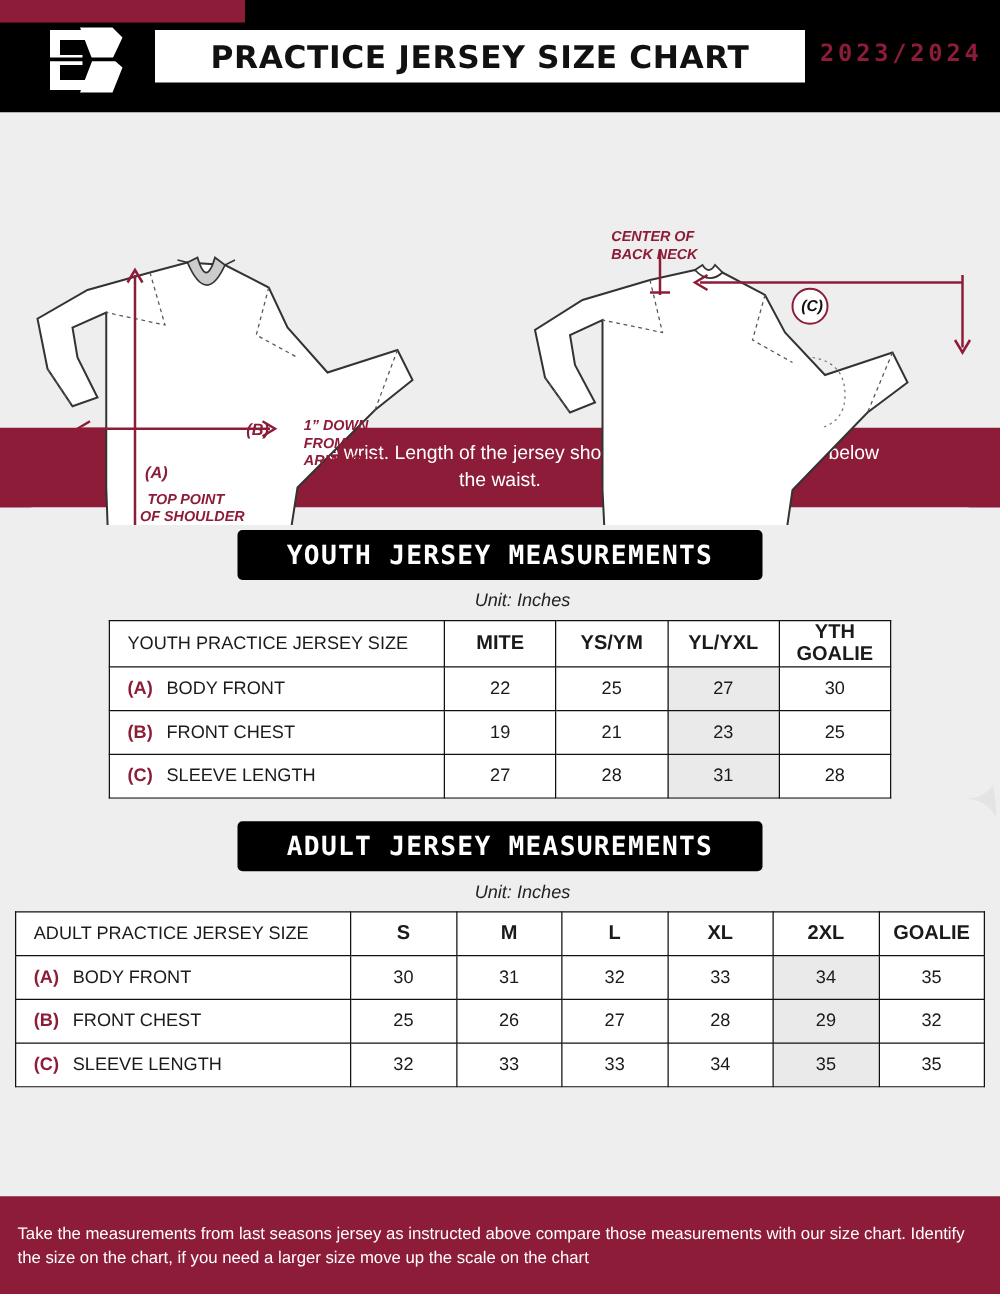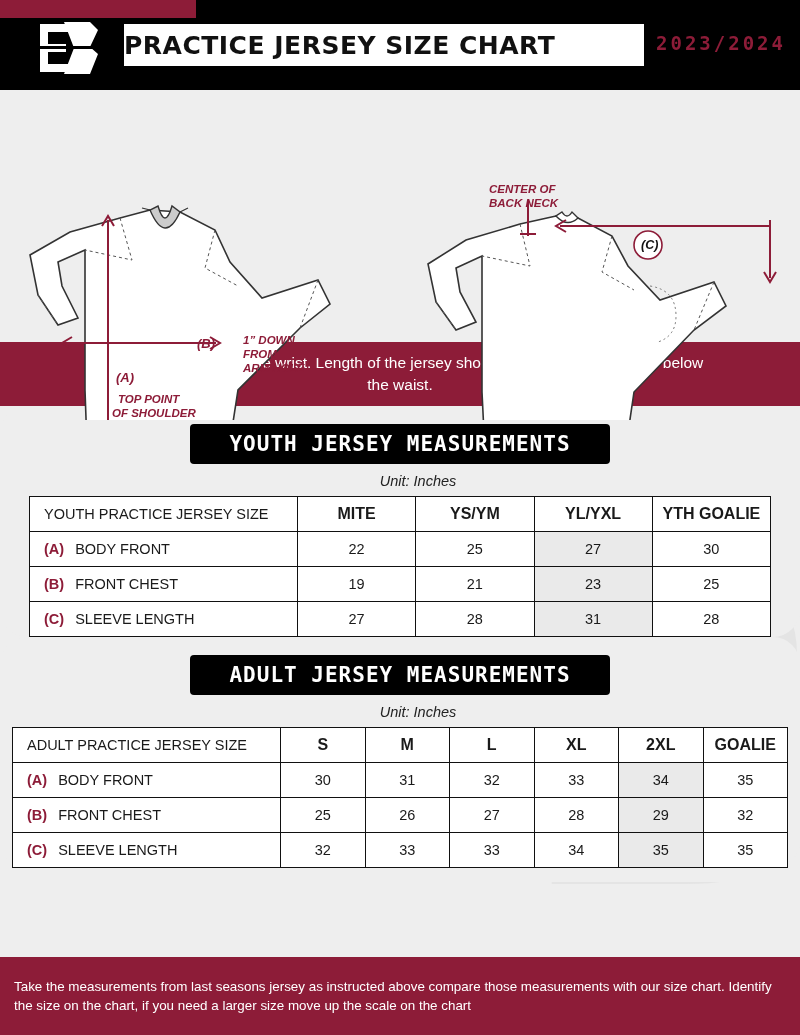--- a/index.html
+++ b/index.html
@@ -15,21 +15,21 @@
   .header{position:relative;height:90px;background:#000;}
   .hdr-left-block{
     position:absolute;left:0;top:0;width:196px;height:18px;background:#8d1c38;
   }
   .logo{
     position:absolute;left:34px;top:20px;width:70px;height:56px;
   }
   .logo svg{display:block;}
   .hdr-title{
     position:absolute;left:124px;top:24px;width:520px;height:42px;
-    background:#fff;display:flex;align-items:center;
+    background:#fff;display:flex;align-items:center;justify-content:center;
   }
   .hdr-title span{
     font-family:"DejaVu Sans", sans-serif;
     font-weight:bold;font-size:25px;letter-spacing:0.5px;color:#111;
   }
   .hdr-season{
     position:absolute;right:14px;top:32px;
     font-family:"DejaVu Sans Mono", monospace;
     font-weight:bold;font-size:19px;letter-spacing:3px;color:#8d1c38;
   }
@@ -61,21 +61,21 @@
     text-align:center;font-style:italic;font-size:14.5px;color:#222;
     margin:9px 0 7px;
     padding-left:36px;
   }
 
   
   table{
     width:776px;margin:0 auto;border-collapse:collapse;background:#fff;
     table-layout:fixed;
   }
-  table.youth{width:742px;}
+  table.youth{width:626px;}
   th,td{
     border:1px solid #111;text-align:center;font-size:14.5px;height:34px;
     padding:0 4px;
   }
   th.rowhdr,td.rowhdr{
     text-align:left;padding-left:14px;font-size:14.5px;
   }
   thead th{font-weight:normal;font-size:15px;}
   thead th.sizecol{font-weight:bold;font-size:16px;}
   .tag{color:#8d1c38;font-weight:bold;margin-right:7px;}

